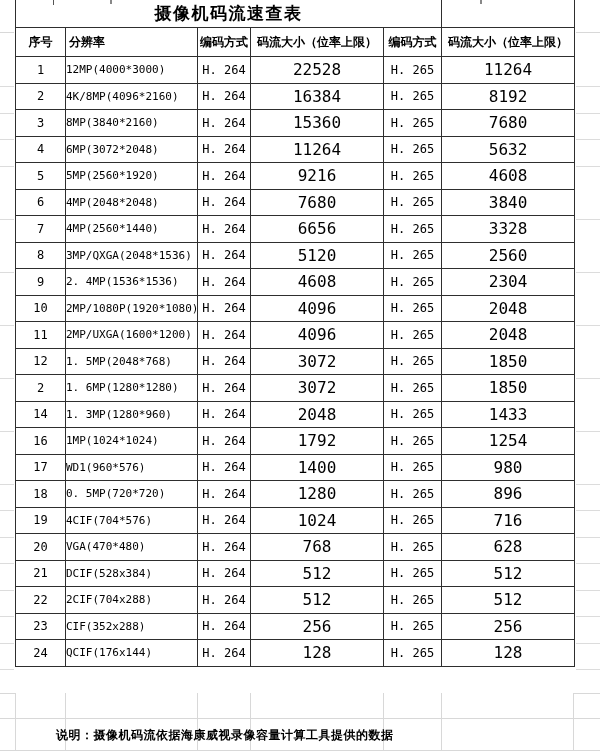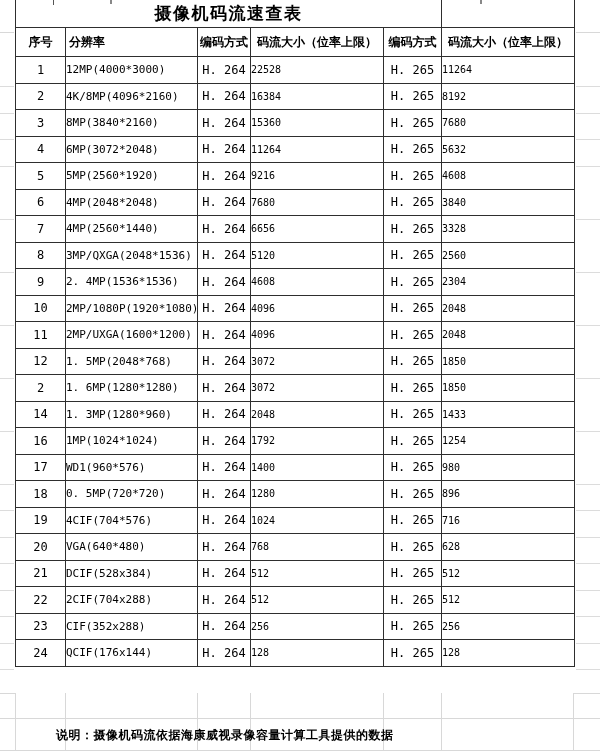--- a/index.html
+++ b/index.html
@@ -19,21 +19,21 @@
   tr.title-row td{border-top:none;height:27px;}
   .title-cell{
     text-align:center;font-weight:bold;font-size:17px;letter-spacing:1.5px;
   }
   tr.header-row th{height:28px;font-size:12px;font-weight:bold;text-align:center;}
   tr.header-row th.h-left{text-align:left;padding-left:3px;}
   tr.data-row{height:26.5px;}
   td.c-idx{text-align:center;font-family:"DejaVu Sans Mono",monospace;font-size:12px;}
   td.c-res{text-align:left;padding-left:2px;font-family:"DejaVu Sans Mono",monospace;font-size:11px;margin-left:12px;}
   td.c-codec{text-align:center;font-family:"DejaVu Sans Mono",monospace;font-size:12px;}
-  td.c-num{text-align:left;font-family:"DejaVu Sans Mono",monospace;font-size:10px;}
+  td.c-num{text-align:center;font-family:"DejaVu Sans Mono",monospace;font-size:16px;}
   
   .vline{position:absolute;width:1px;background:#d8d8d8;}
   .hline{position:absolute;height:1px;background:#d8d8d8;}
   .margin-grid{
     position:absolute;top:61px;height:632px;
     background:repeating-linear-gradient(to bottom,
       transparent 0, transparent 25.5px, #dcdcdc 25.5px, #dcdcdc 26.5px);
   }
   .margin-grid.left{left:0;width:14px;}
   .margin-grid.right{left:576px;width:24px;}
@@ -235,21 +235,21 @@
         <tr class="data-row">
     <td class="c-idx">19</td>
     <td class="c-res">4CIF(704*576)</td>
     <td class="c-codec">H. 264</td>
     <td class="c-num">1024</td>
     <td class="c-codec">H. 265</td>
     <td class="c-num">716</td>
   </tr>
         <tr class="data-row">
     <td class="c-idx">20</td>
-    <td class="c-res">VGA(640*480)</td>
+    <td class="c-res">VGA(470*480)</td>
     <td class="c-codec">H. 264</td>
     <td class="c-num">768</td>
     <td class="c-codec">H. 265</td>
     <td class="c-num">628</td>
   </tr>
         <tr class="data-row">
     <td class="c-idx">21</td>
     <td class="c-res">DCIF(528x384)</td>
     <td class="c-codec">H. 264</td>
     <td class="c-num">512</td>

